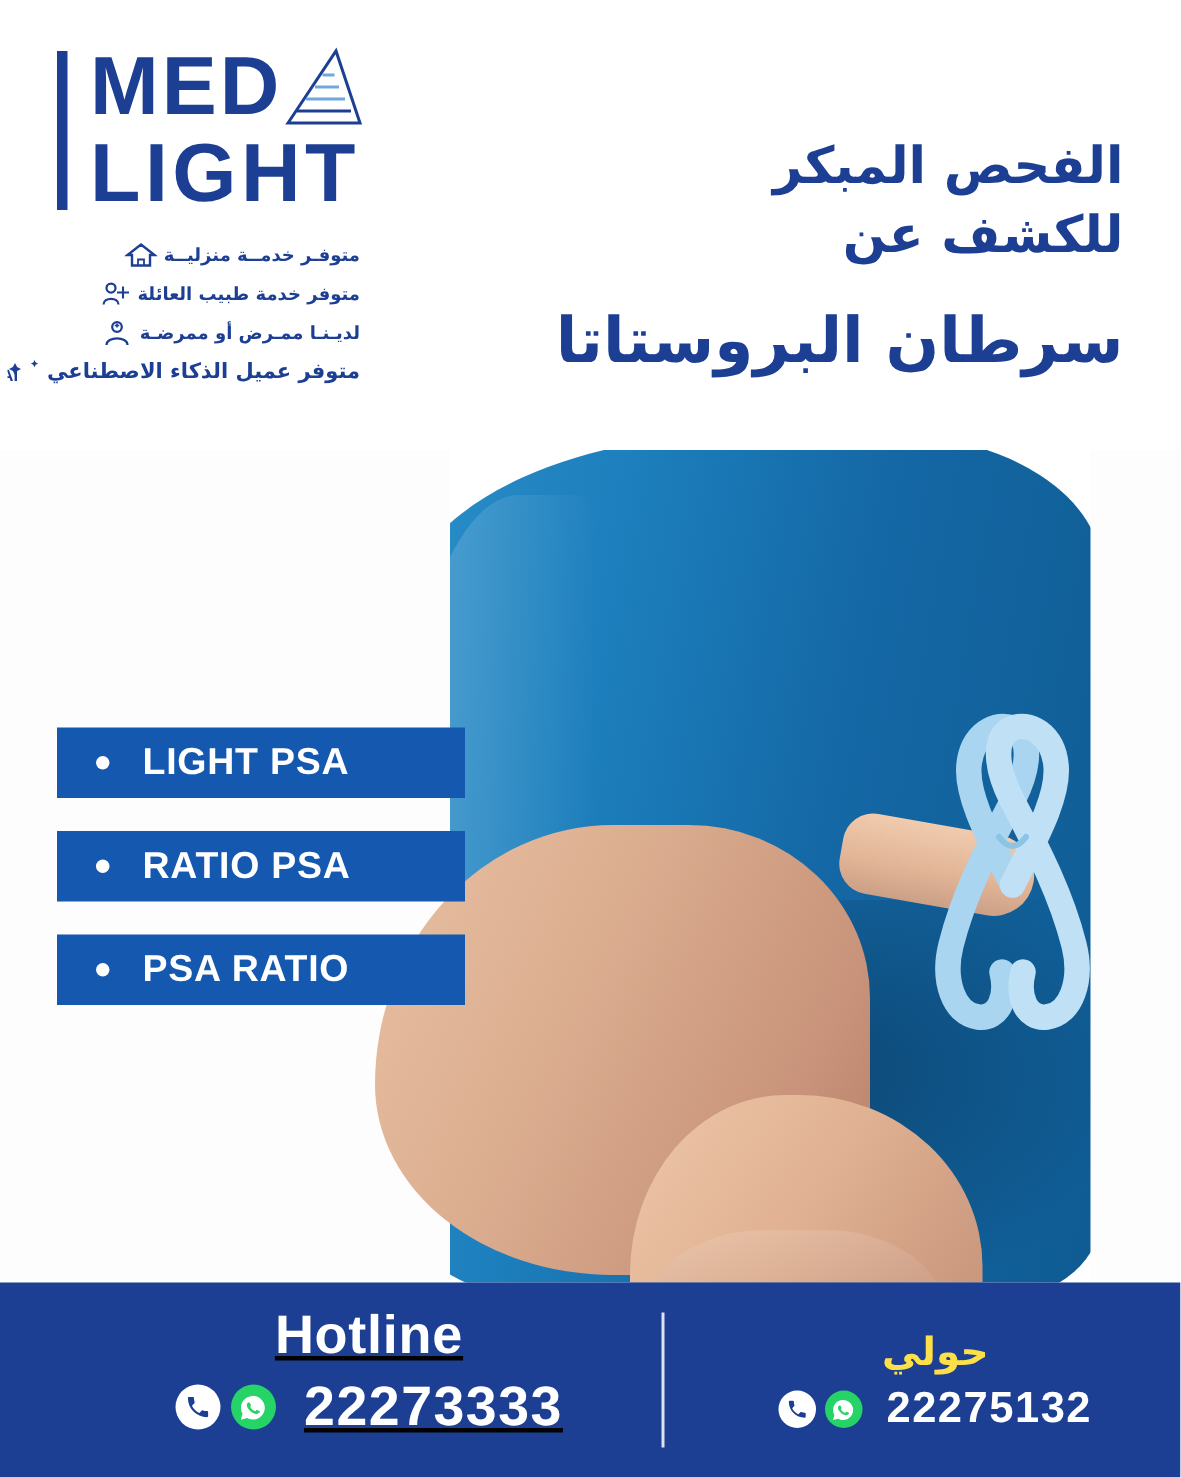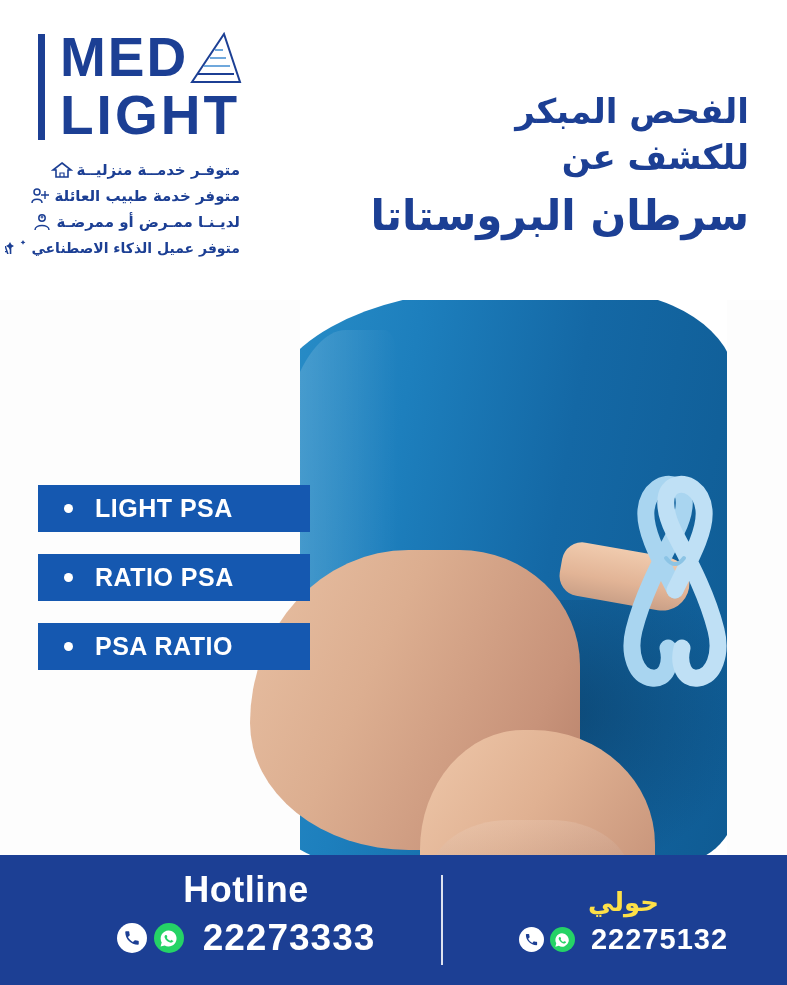--- a/index.html
+++ b/index.html
@@ -88,21 +88,21 @@
     width: 26px;
     height: 22px;
     flex: 0 0 26px;
     display: flex;
     align-items: center;
     justify-content: flex-end;
     color: #1c3f94;
   }
   .feature-label {
     font-family: "DejaVu Sans", "Liberation Sans", sans-serif;
-    font-size: 15px;
+    font-size: 12px;
     font-weight: bold;
     color: #1c3f94;
     white-space: nowrap;
     letter-spacing: 0px;
     padding-right: 3px;
   }
   .feature-label.small { font-size: 14px; }
 
   .headline {
     position: absolute;
@@ -124,21 +124,21 @@
     font-size: 34px;
     font-weight: bold;
     color: #1c3f94;
     line-height: 46px;
   }
   .headline .l3 {
     font-size: 42px;
     font-weight: bold;
     color: #1c3f94;
     line-height: 56px;
-    margin-top: 8px;
+    margin-top: 19px;
   }
 
   
   .photo {
     position: absolute;
     left: 0;
     top: 300px;
     width: 787px;
     height: 555px;
     overflow: hidden;
@@ -284,20 +284,21 @@
     background: #1c3f94;
     z-index: 9;
   }
   .footer-left {
     position: absolute;
     left: 0;
     top: 0;
     width: 492px;
     height: 130px;
     text-align: center;
+    text-decoration: underline;
   }
   .hotline-title {
     margin-top: 14px;
     font-family: "Liberation Sans", sans-serif;
     font-weight: bold;
     font-size: 36px;
     color: #ffffff;
     letter-spacing: 0.5px;
   }
   .phone-row {

